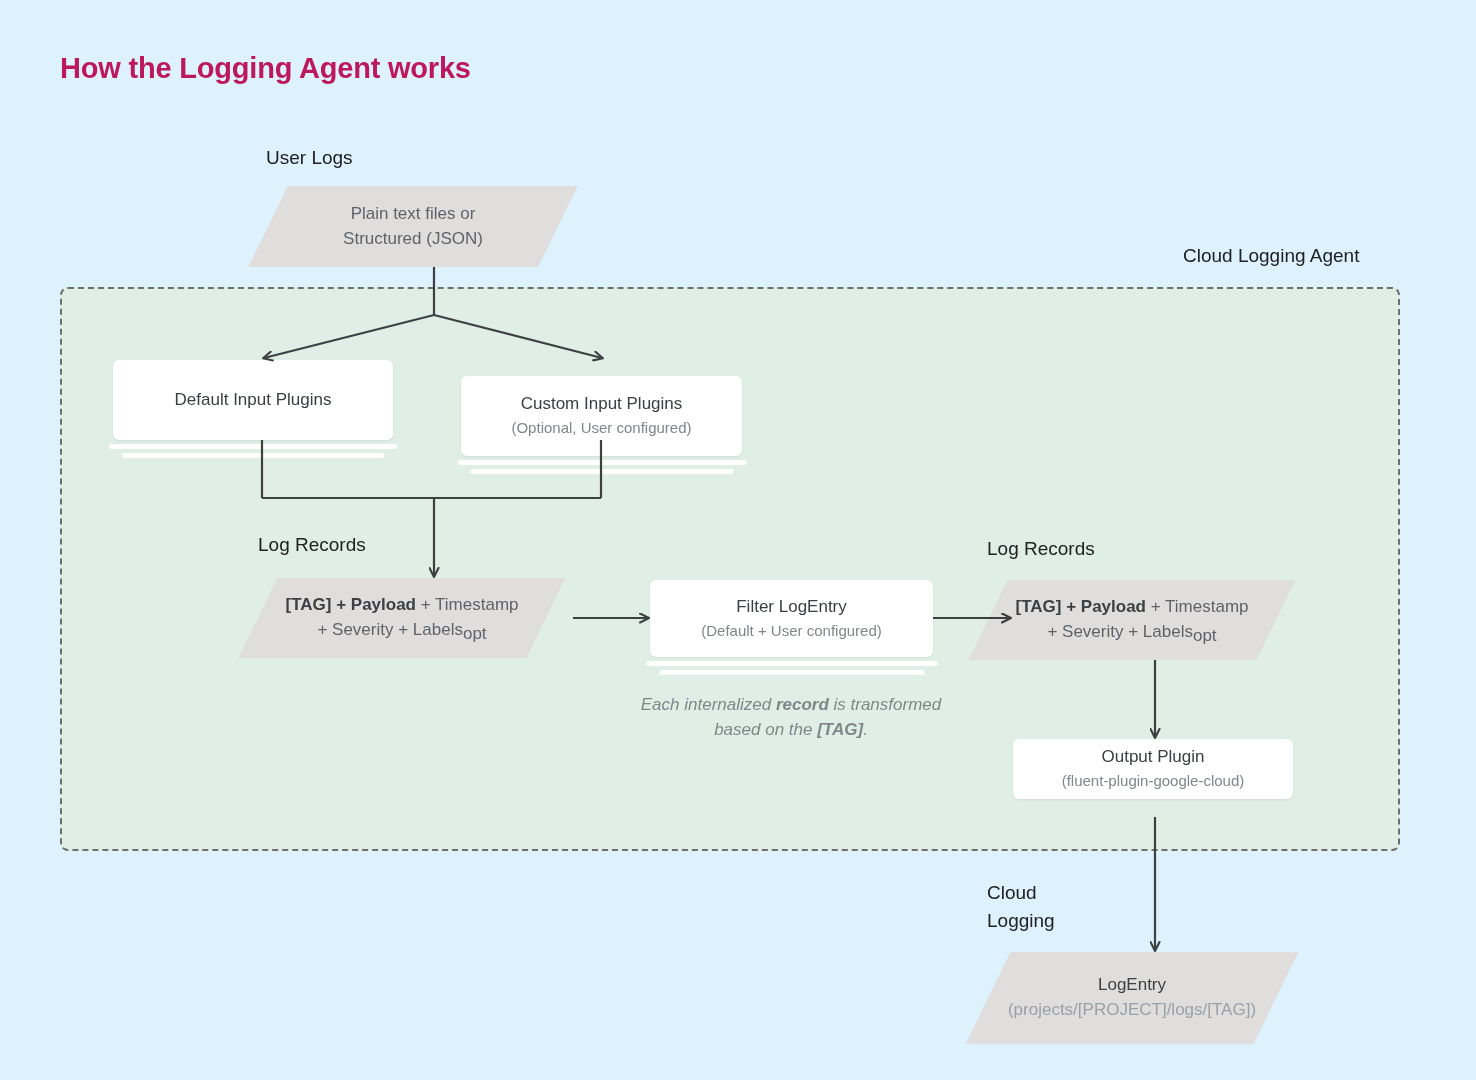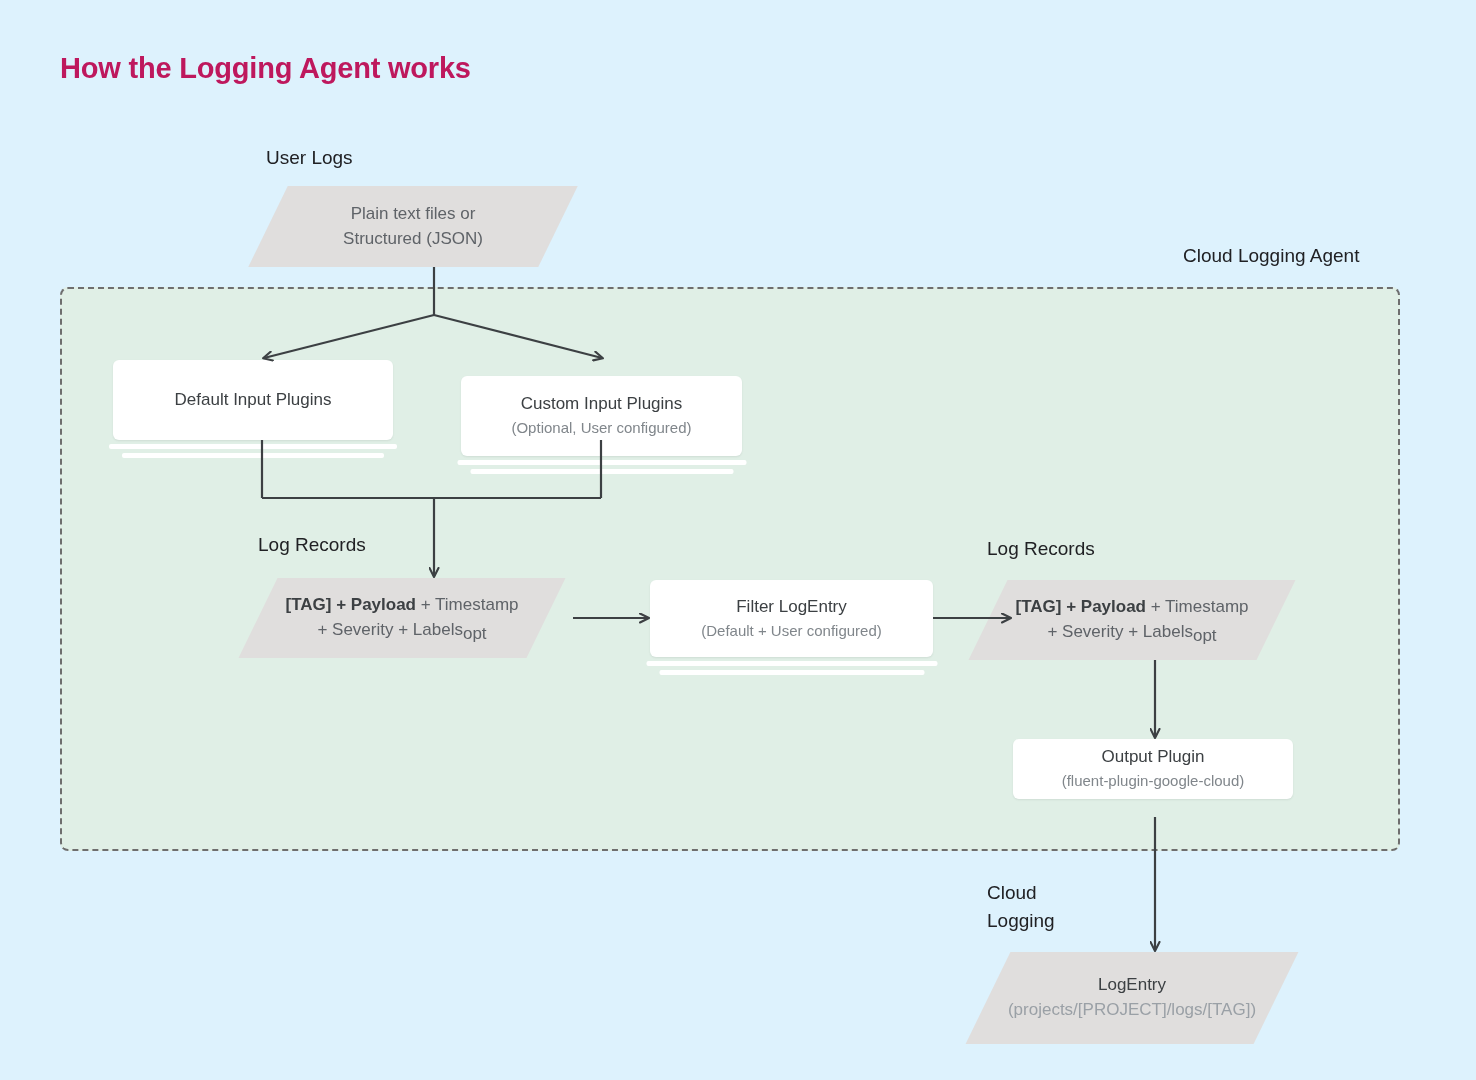--- a/index.html
+++ b/index.html
@@ -201,20 +201,23 @@
       <span class="b">[TAG]</span><span class="b"> + </span><span class="b">Payload</span><span> + Timestamp</span><br>
       <span>+ Severity + Labels</span><sub>opt</sub>
     </div>
   </div>
 
   <div class="card stack" id="card-filter">
     <div class="card-title">Filter LogEntry</div>
     <div class="card-sub">(Default + User configured)</div>
   </div>
 
+  <div id="note-transform">
+    <span>Each internalized </span><span class="b">record</span><span> is transformed based on the </span><span class="b">[TAG]</span><span>.</span>
+  </div>
 
   <div class="parallelogram" id="pg-logrec-2">
     <div class="pg-shape"></div>
     <div class="pg-text">
       <span class="b">[TAG]</span><span class="b"> + </span><span class="b">Payload</span><span> + Timestamp</span><br>
       <span>+ Severity + Labels</span><sub>opt</sub>
     </div>
   </div>
 
   <div class="card" id="card-output">

